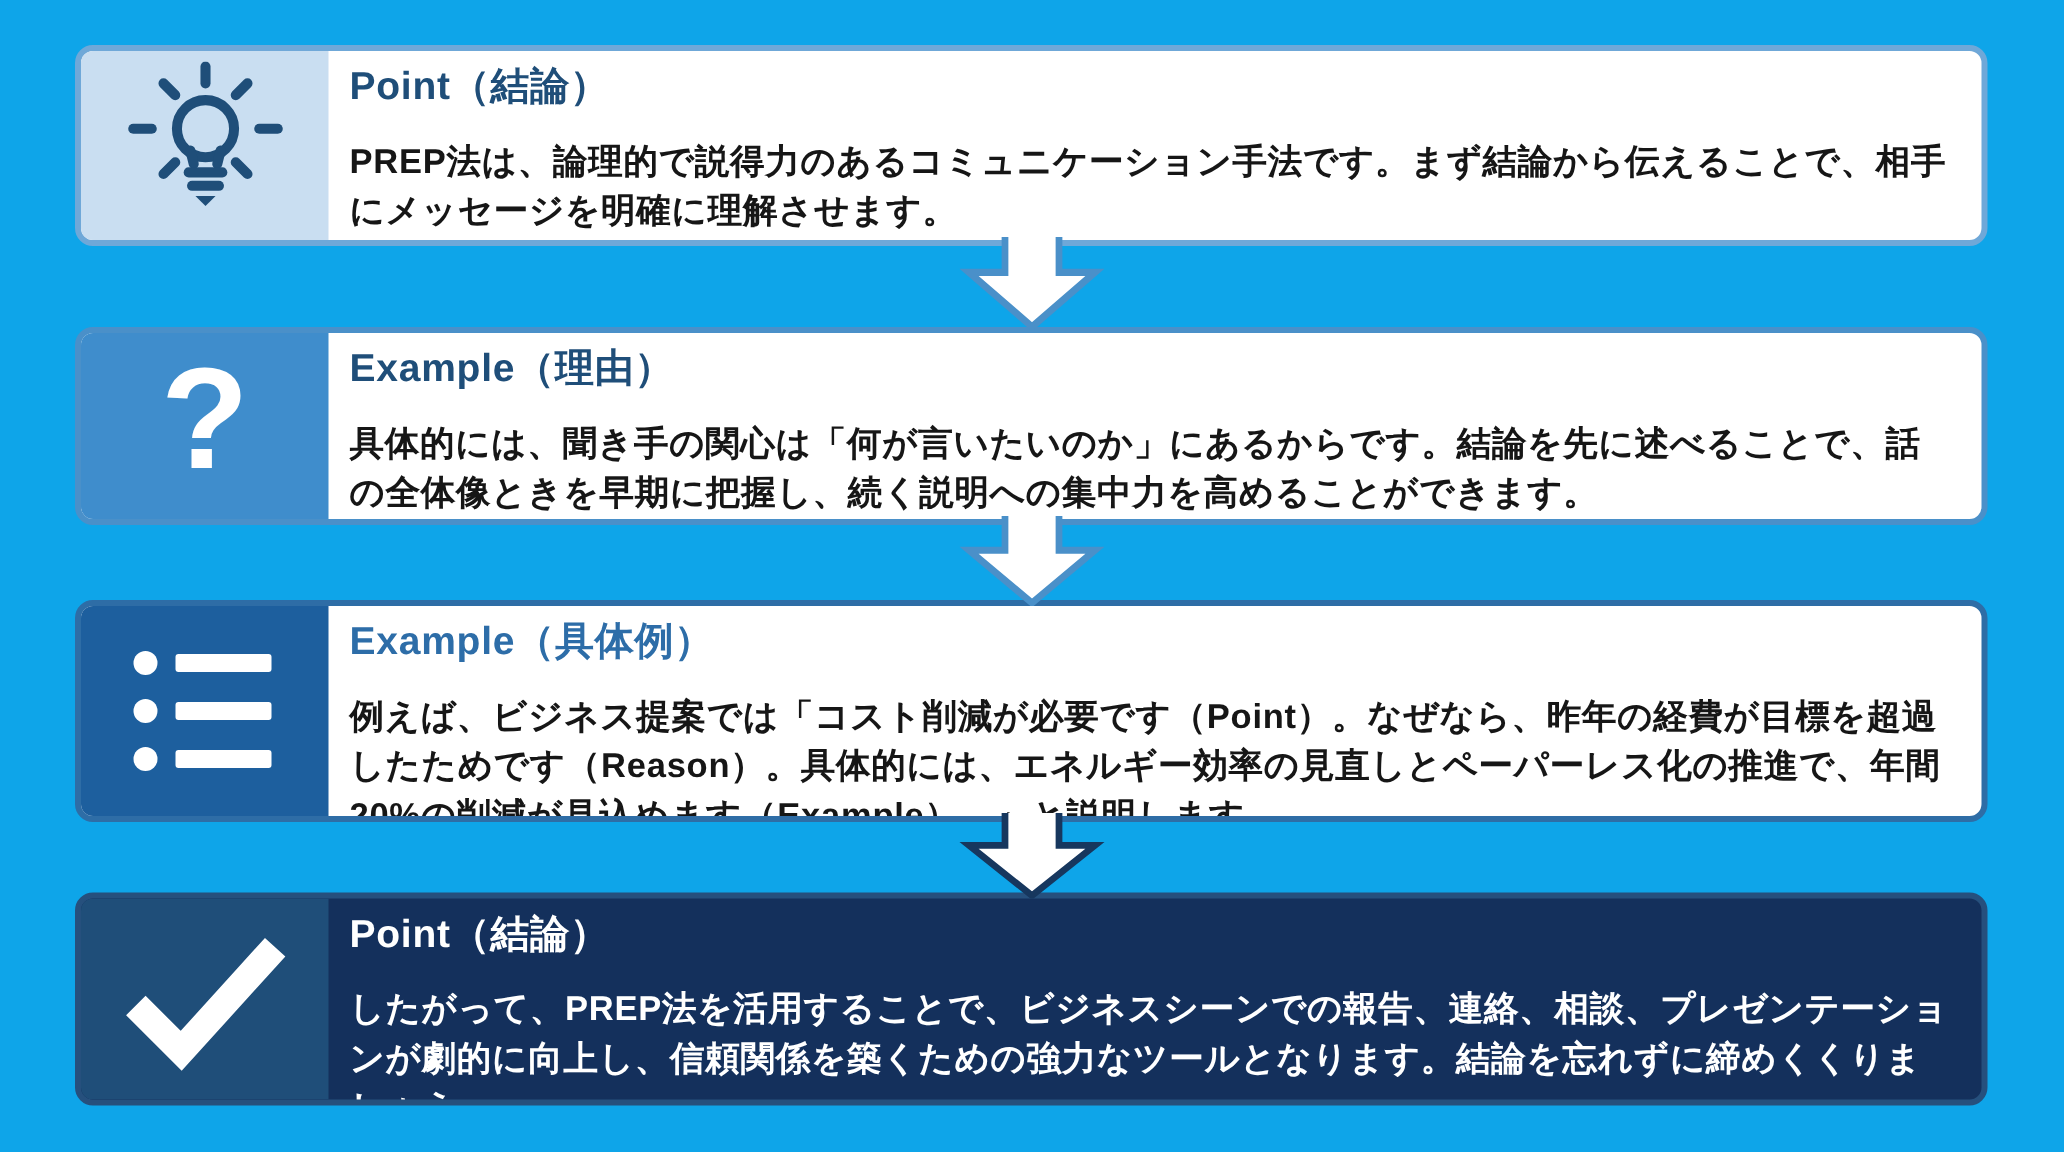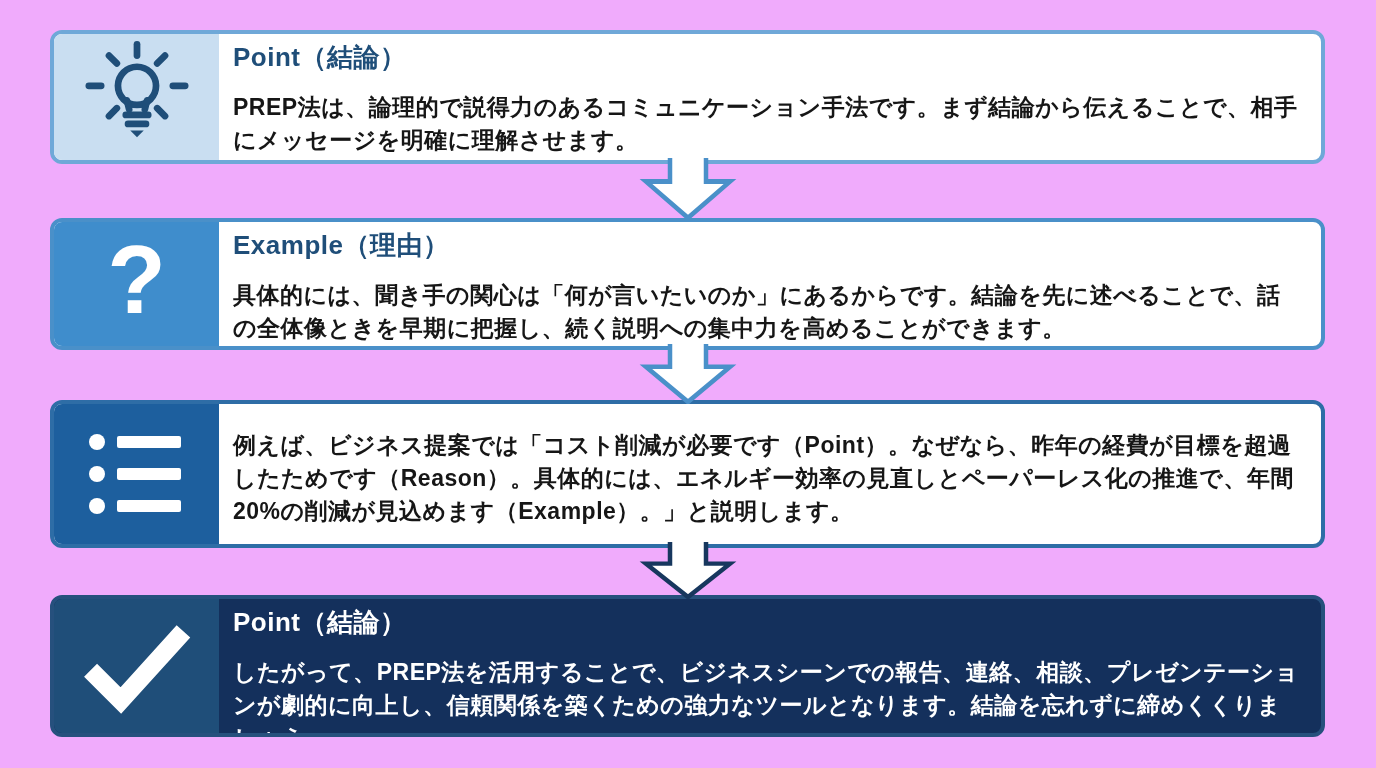--- a/index.html
+++ b/index.html
@@ -1,19 +1,19 @@
 <!DOCTYPE html>
 <html><head>
 <meta charset="utf-8">
 <style>
   html,body{margin:0;padding:0;background:#ffffff;}
   .stage{
     position:relative;
     width:1376px;height:768px;
-    background:#f0abfc;
+    background:#0ea5e9;
     overflow:hidden;
     font-family:"Liberation Sans", sans-serif;
   }
   .step{
     position:absolute;
     left:50px;width:1275px;
     box-sizing:border-box;
     display:flex;
     border:4px solid var(--border,#4a90c9);
     border-radius:12px;
@@ -128,20 +128,21 @@
           <circle cx="12" cy="17" r="8"></circle>
           <circle cx="12" cy="49" r="8"></circle>
           <circle cx="12" cy="81" r="8"></circle>
           <rect x="32" y="11" width="64" height="12" rx="2"></rect>
           <rect x="32" y="43" width="64" height="12" rx="2"></rect>
           <rect x="32" y="75" width="64" height="12" rx="2"></rect>
         </g>
       </svg>
     </div>
     <div class="text-area">
+      <h2 class="step-title">Example（具体例）</h2>
       <p class="step-body">例えば、ビジネス提案では「コスト削減が必要です（Point）。なぜなら、昨年の経費が目標を超過したためです（Reason）。具体的には、エネルギー効率の見直しとペーパーレス化の推進で、年間20%の削減が見込めます（Example）。」と説明します。</p>
     </div>
   </section>
 
   <div class="arrow arrow-3" style="--arrow-color: #17375e;">
     <svg viewBox="0 0 104 58" preserveAspectRatio="none" aria-hidden="true">
       <path d="M34,0 L34,22 L10,22 L52,56 L94,22 L70,22 L70,0"></path>
     </svg>
   </div>
 

